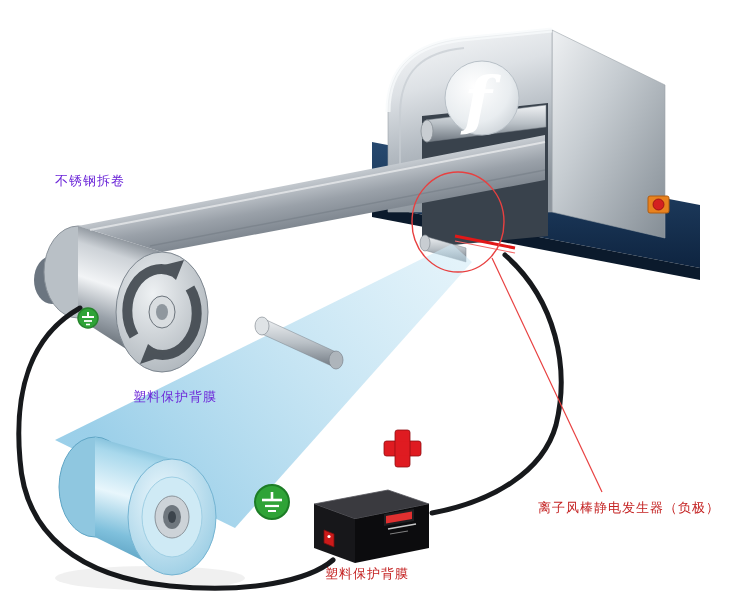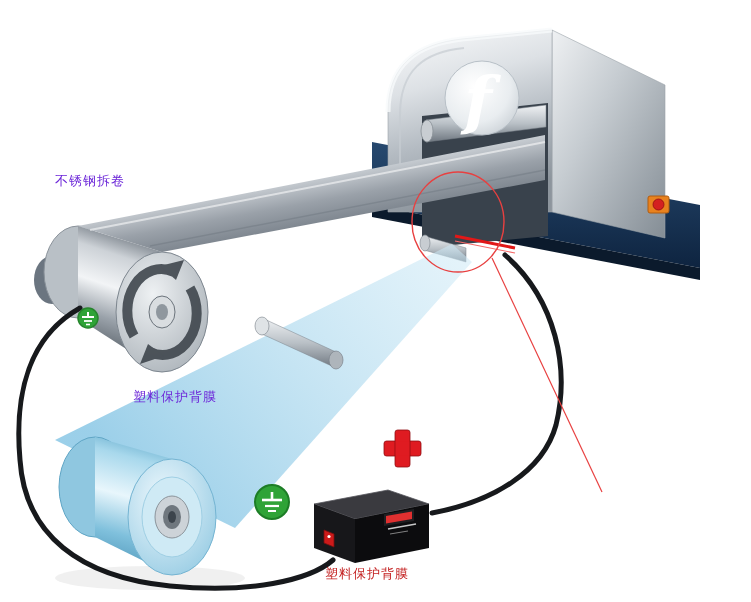--- a/index.html
+++ b/index.html
@@ -199,14 +199,15 @@
 
   <g>
     <ellipse cx="458" cy="222" rx="46" ry="50" fill="none" stroke-width="1.4" stroke="#e84040"></ellipse>
     <line x1="492" y1="258" x2="602" y2="492" stroke-width="1.2" stroke="#e84040"></line>
   </g>
 </svg>
 
 <div class="label label-maroon" style="left:55px;top:172px;">不锈钢拆卷</div>
 <div class="label label-maroon" style="left:133px;top:388px;">塑料保护背膜</div>
 <div class="label label-red" style="left:325px;top:565px;">塑料保护背膜</div>
+<div class="label label-red" style="left:538px;top:499px;">离子风棒静电发生器（负极）</div>
 
 </div>
 
 </body></html>

